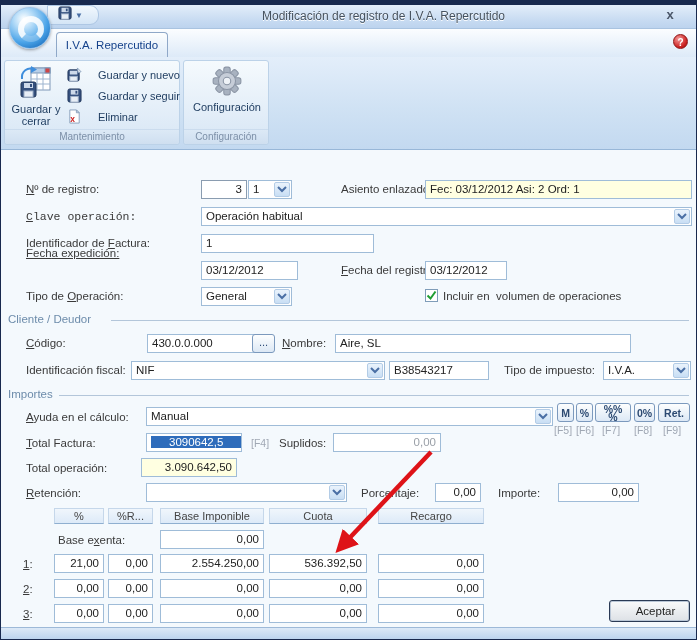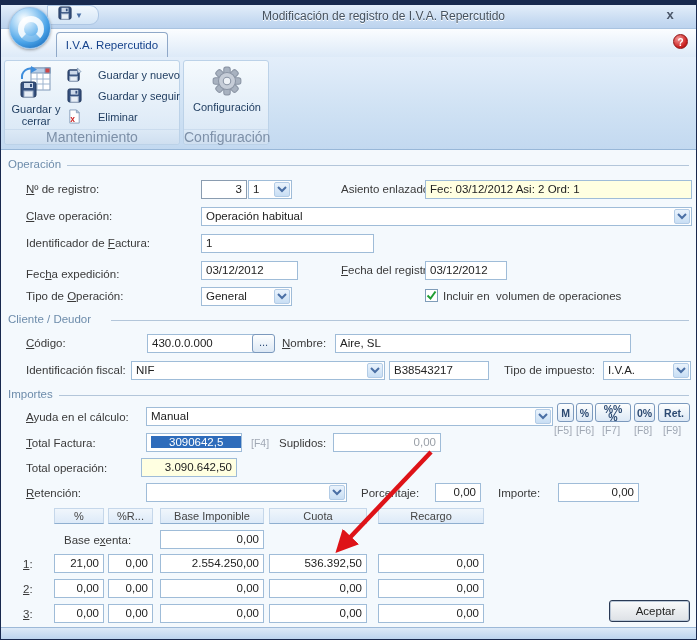--- a/index.html
+++ b/index.html
@@ -37,21 +37,21 @@
   .help-btn{position:absolute;right:8px;top:33px;width:15px;height:15px;border-radius:50%;
     background:radial-gradient(circle at 35% 30%,#f49a9a,#cc2222 65%,#9c0f0f);
     color:#fff;font-size:10px;font-weight:bold;text-align:center;line-height:15px;z-index:25;
     border:1px solid #8e1414;}
   
   .ribbon{position:absolute;left:0;top:56px;right:0;height:93px;
     background:linear-gradient(#e3eefa,#d0e2f4 55%,#c3d9f0);border-bottom:1px solid #98b7d8;}
   .rgroup{position:absolute;top:3px;height:85px;border:1px solid #bcd2e8;border-radius:3px;
     background:linear-gradient(#f5fafd,#e2edf8 65%,#d6e6f5);}
   .rgroup .caption{position:absolute;bottom:0;left:0;right:0;height:15px;text-align:center;
-    font-size:14px;color:#7d90a8;background:linear-gradient(#dce9f6,#cfdff0);
+    font-size:10px;color:#7d90a8;background:linear-gradient(#dce9f6,#cfdff0);
     border-top:1px solid #cbdcee;border-radius:0 0 3px 3px;line-height:14px;}
   .bigbtn{position:absolute;top:2px;width:58px;height:66px;display:flex;flex-direction:column;
     align-items:center;font-size:11px;color:#1c3a5e;text-align:center;line-height:12px;cursor:default;}
   .bigbtn .ic{margin:2px 0 2px;}
   .smallbtn{position:absolute;left:62px;height:20px;display:flex;align-items:center;gap:16px;
     font-size:11px;color:#1c3a5e;white-space:nowrap;cursor:default;}
   
   .lbl{position:absolute;font-size:11.5px;color:#3a3a3a;white-space:pre;}
   .hint{position:absolute;font-size:10.5px;color:#a0a8b4;white-space:nowrap;}
   .section{position:absolute;left:7px;right:7px;display:flex;align-items:center;gap:6px;
@@ -173,52 +173,48 @@
             <circle cx="15" cy="15" r="8" fill="#c6cdd8" stroke="#8b95a5"></circle>
             <circle cx="15" cy="15" r="3.5" fill="#eef2f7" stroke="#8b95a5"></circle>
           </svg>
         </span>
         <span>Configuración</span>
       </div>
       <div class="caption">Configuración</div>
     </div>
   </div>
 
-  <div class="section" style="top:157px;">
-    <span>Operación</span>
-      <span class="rule"></span>
-  </div>
 
   <div class="lbl" style="left:25px;top:182px;"><u>N</u>º de registro:</div>
   <div class="field num" style="left:200px;top:179px;width:46px;border-color:#8a9cb0;">3</div>
   <div class="field combo" style="left:247px;top:179px;width:44px;">
     <span>1</span>
     <span class="combo-arrow">
         <svg width="10" height="7">
           <path d="M1 1 L5 5 L9 1" stroke="#4a6fa5" stroke-width="2" fill="none"></path>
         </svg>
       </span>
   </div>
   <div class="lbl" style="left:340px;top:182px;">Asiento enlazado:</div>
   <div class="field yellow" style="left:424px;top:179px;width:267px;">Fec: 03/12/2012 Asi: 2 Ord: 1</div>
 
-  <div class="lbl" style="left:25px;top:209px;"><u>C</u>lave operación:</div>
+  <div class="lbl" style="left:25px;top:209px;font-family:Liberation Mono, monospace;"><u>C</u>lave operación:</div>
   <div class="field combo" style="left:200px;top:206px;width:491px;">
     <span>Operación habitual</span>
     <span class="combo-arrow">
         <svg width="10" height="7">
           <path d="M1 1 L5 5 L9 1" stroke="#4a6fa5" stroke-width="2" fill="none"></path>
         </svg>
       </span>
   </div>
 
   <div class="lbl" style="left:25px;top:236px;">Identificador de <u>F</u>actura:</div>
   <div class="field" style="left:200px;top:233px;width:173px;">1</div>
 
-  <div class="lbl" style="left:25px;top:267px;">Fec<u>h</u>a expedición:</div>
+  <div class="lbl" style="left:25px;top:246px;text-decoration:underline;">Fec<u>h</u>a expedición:</div>
   <div class="field" style="left:200px;top:260px;width:97px;">03/12/2012</div>
   <div class="lbl" style="left:340px;top:263px;"><u>F</u>echa del registro:</div>
   <div class="field" style="left:424px;top:260px;width:82px;">03/12/2012</div>
 
   <div class="lbl" style="left:25px;top:289px;">Tipo de <u>O</u>peración:</div>
   <div class="field combo" style="left:200px;top:286px;width:91px;">
     <span>General</span>
     <span class="combo-arrow">
         <svg width="10" height="7">
           <path d="M1 1 L5 5 L9 1" stroke="#4a6fa5" stroke-width="2" fill="none"></path>
@@ -322,21 +318,21 @@
   <div class="field num" style="left:434px;top:482px;width:46px;">0,00</div>
   <div class="lbl" style="left:497px;top:486px;">Importe:</div>
   <div class="field num" style="left:557px;top:482px;width:81px;">0,00</div>
 
   <div class="th" style="left:53px;top:507px;width:50px;">%</div>
   <div class="th" style="left:107px;top:507px;width:45px;">%R...</div>
   <div class="th" style="left:159px;top:507px;width:104px;">Base Imponible</div>
   <div class="th" style="left:268px;top:507px;width:98px;">Cuota</div>
   <div class="th" style="left:377px;top:507px;width:106px;">Recargo</div>
 
-  <div class="lbl" style="left:63px;top:533px;">Base e<u>x</u>enta:</div>
+  <div class="lbl" style="left:57px;top:533px;">Base e<u>x</u>enta:</div>
   <div class="field num" style="left:159px;top:529px;width:104px;">0,00</div>
 
   <div class="lbl" style="left:22px;top:557px;"><u>1</u>:</div>
   <div class="field num" style="left:53px;top:553px;width:50px;">21,00</div>
   <div class="field num" style="left:107px;top:553px;width:45px;">0,00</div>
   <div class="field num" style="left:159px;top:553px;width:104px;">2.554.250,00</div>
   <div class="field num" style="left:268px;top:553px;width:98px;">536.392,50</div>
   <div class="field num" style="left:377px;top:553px;width:106px;">0,00</div>
 
   <div class="lbl" style="left:22px;top:582px;"><u>2</u>:</div>

